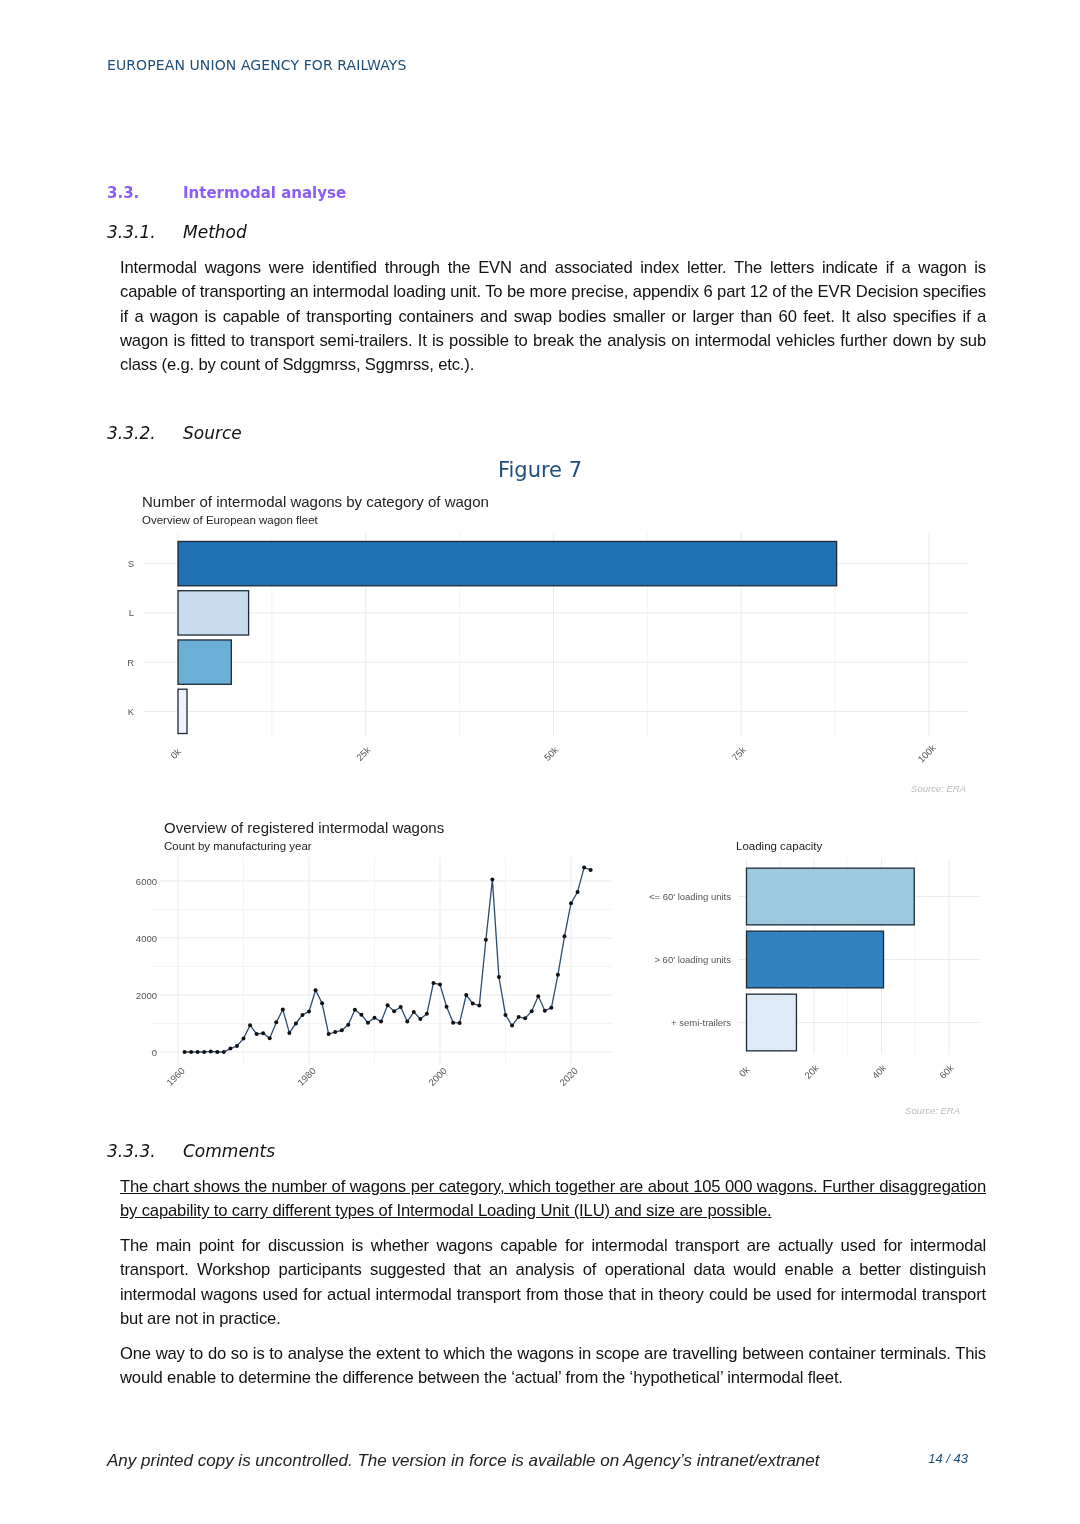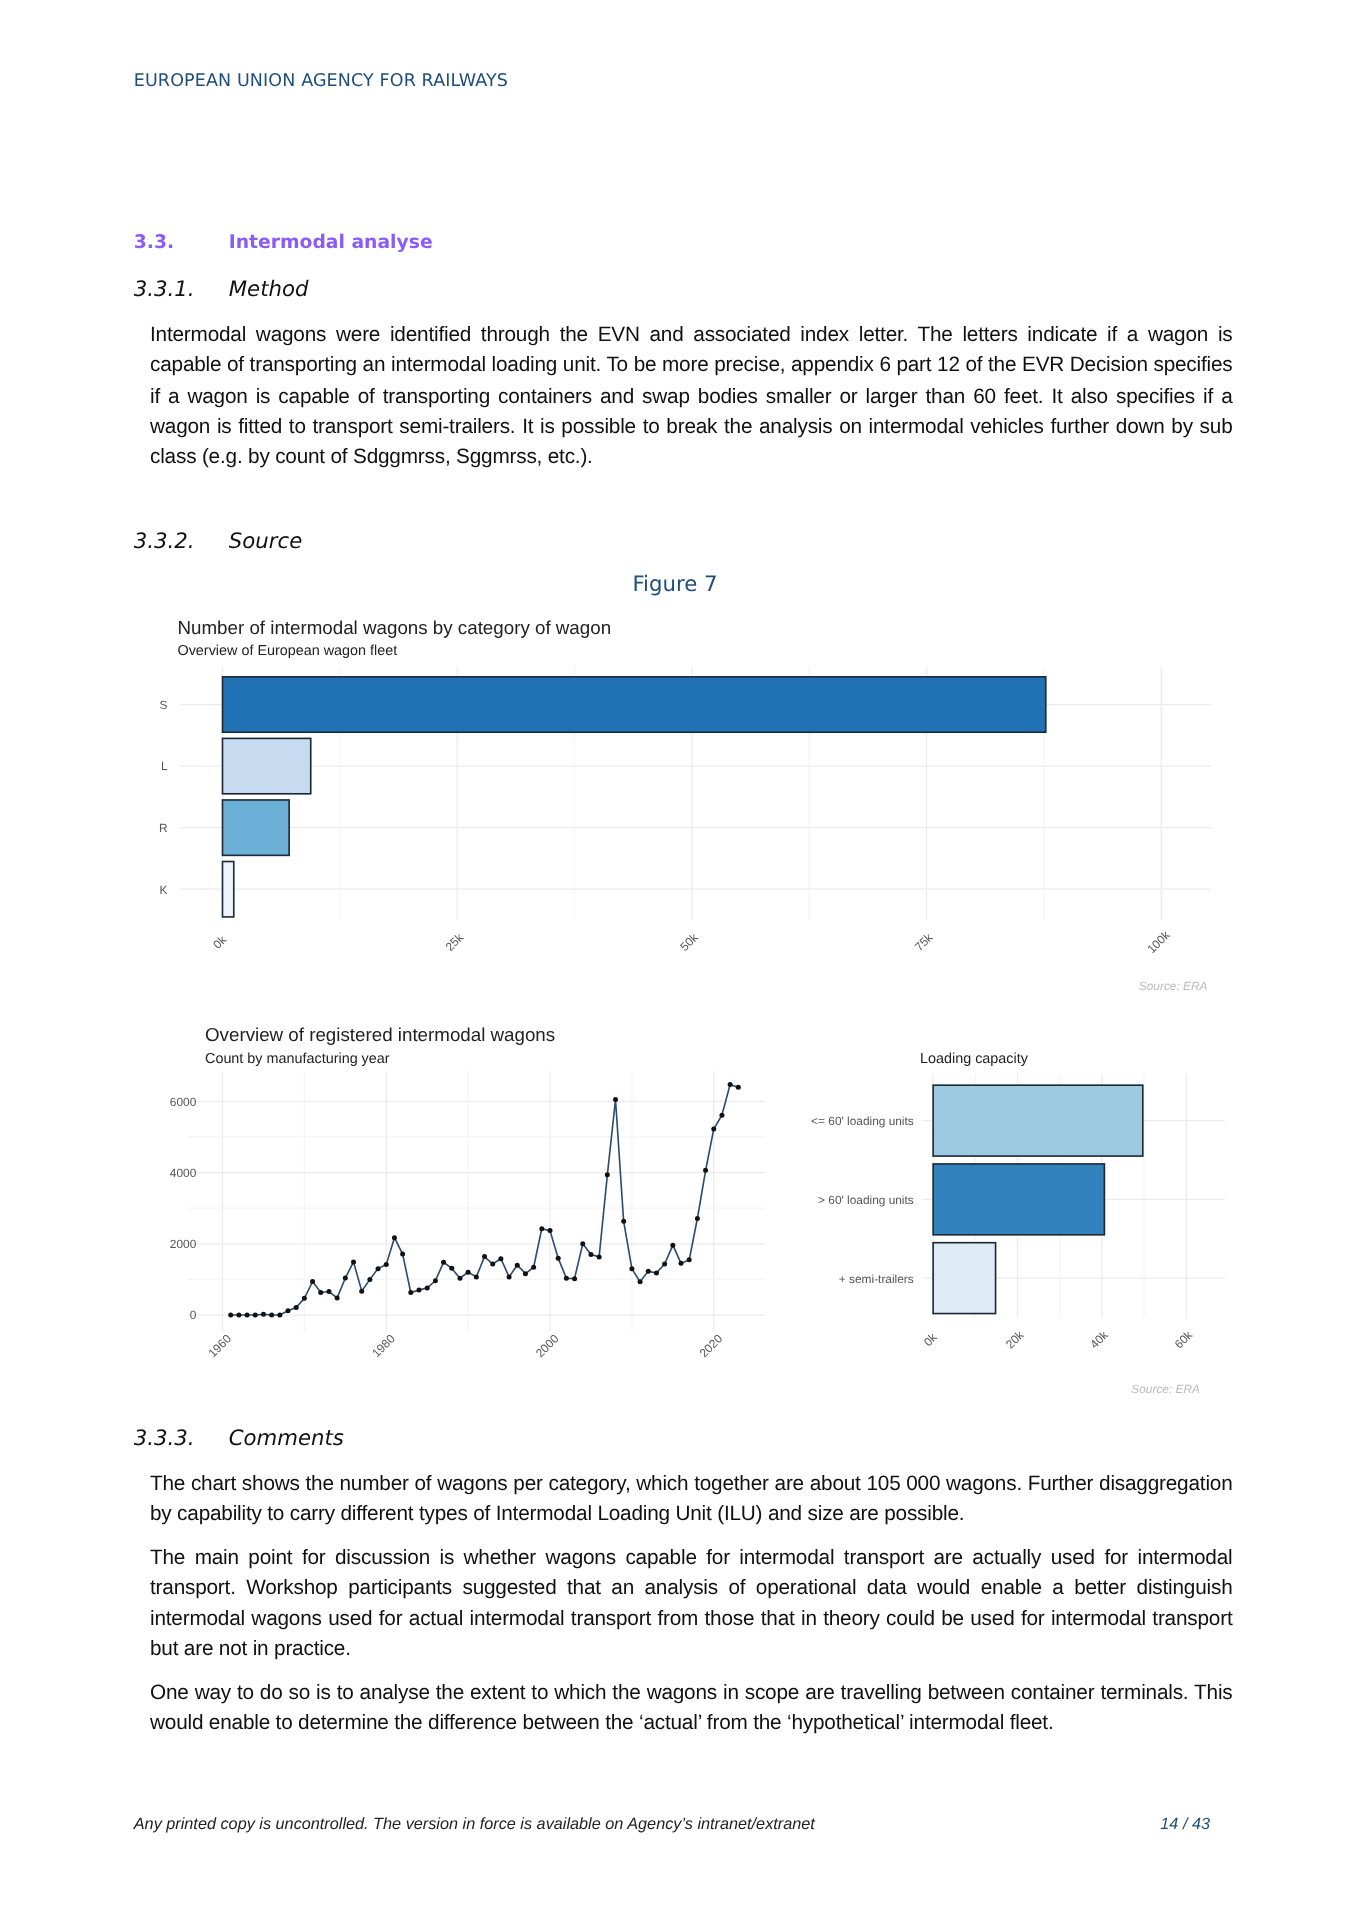--- a/index.html
+++ b/index.html
@@ -4,22 +4,22 @@
 <style>
   html, body { margin:0; padding:0; background:#fff; }
   body { width:1080px; height:1524px; position:relative; font-family:"Liberation Sans", sans-serif; color:#111; overflow:hidden; }
   .abs { position:absolute; }
   .agency { left:107px; top:57px; font-size:14px; color:#1f4e79; letter-spacing:0.1px; font-family:"DejaVu Sans", sans-serif; }
   .h2 { top:184px; left:107px; font-size:15px; font-weight:bold; color:#8b5cf6; font-family:"DejaVu Sans", sans-serif; }
   .h2 .title { position:absolute; left:76px; white-space:nowrap; }
   .h3 { left:107px; font-size:17px; font-style:italic; color:#111; font-family:"DejaVu Sans", sans-serif; }
   .h3 .title { position:absolute; left:76px; white-space:nowrap; }
   .para { left:120px; width:866px; font-size:16.6px; line-height:24.3px; text-align:justify; font-family:"Liberation Sans Narrow","Liberation Sans", sans-serif; letter-spacing:-0.15px; }
-  .figcap { left:0; width:1080px; text-align:center; top:458px; font-size:17px; color:#1f4e79; font-family:"DejaVu Sans", sans-serif; }
-  .footer { left:107px; top:1451px; font-size:13px; font-style:italic; color:#222; }
+  .figcap { left:0; width:1080px; text-align:center; top:458px; font-size:21px; color:#1f4e79; font-family:"DejaVu Sans", sans-serif; }
+  .footer { left:107px; top:1451px; font-size:17px; font-style:italic; color:#222; }
   .pagenum { right:112px; top:1451px; font-size:13px; font-style:italic; color:#1f4e79; }
   svg text { font-family:"Liberation Sans", sans-serif; }
 </style>
 </head>
 <body>
 
 <div class="abs agency">EUROPEAN UNION AGENCY FOR RAILWAYS</div>
 
 <div class="abs h2">
   <span>3.3.</span>
@@ -208,18 +208,18 @@
       <text x="329" y="244" font-size="9.5" fill="#555" text-anchor="middle" transform="rotate(-45 329 244)">60k</text>
     </g>
   <text x="340" y="284" font-size="9.5" font-style="italic" fill="#bbb" text-anchor="end">Source: ERA</text>
 </svg>
 
 <div class="abs h3" style="top:1141px;">
   <span>3.3.3.</span>
   <span class="title">Comments</span>
 </div>
 
-<div class="abs para" style="top:1175px;">The chart shows the number of wagons per category, which together are about 105 000 wagons. Further disaggregation by capability to carry different types of Intermodal Loading Unit (ILU) and size are possible.</div>
+<div class="abs para" style="top:1175px;text-decoration:underline;">The chart shows the number of wagons per category, which together are about 105 000 wagons. Further disaggregation by capability to carry different types of Intermodal Loading Unit (ILU) and size are possible.</div>
 <div class="abs para" style="top:1234px;">The main point for discussion is whether wagons capable for intermodal transport are actually used for intermodal transport. Workshop participants suggested that an analysis of operational data would enable a better distinguish intermodal wagons used for actual intermodal transport from those that in theory could be used for intermodal transport but are not in practice.</div>
 <div class="abs para" style="top:1342px;">One way to do so is to analyse the extent to which the wagons in scope are travelling between container terminals. This would enable to determine the difference between the ‘actual’ from the ‘hypothetical’ intermodal fleet.</div>
 
 <div class="abs footer">Any printed copy is uncontrolled. The version in force is available on Agency’s intranet/extranet</div>
 <div class="abs pagenum">14 / 43</div>
 
 </body></html>

